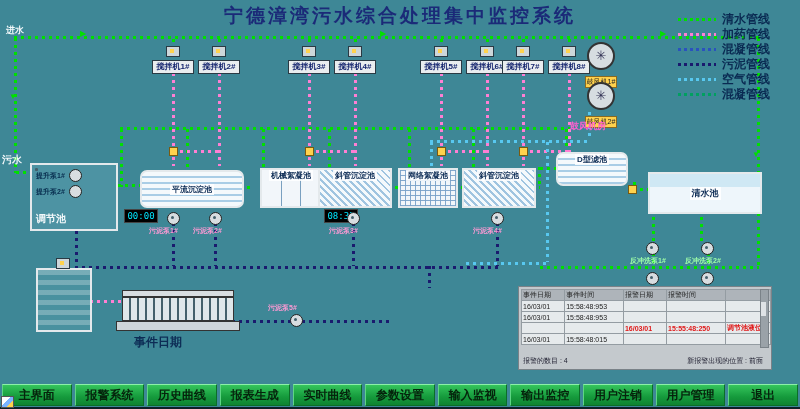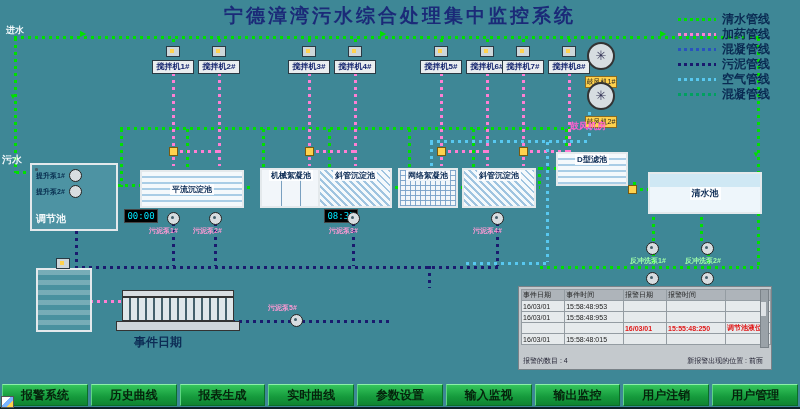--- a/index.html
+++ b/index.html
@@ -36,21 +36,21 @@
        font-size:13px;line-height:24px;color:#335;text-align:center;}
   .blower-tag{display:inline-block;margin-top:2px;font-size:7px;color:#222;background:#ffd24d;border:1px solid #8a6a20;padding:0 1px;}
   .plabel{position:absolute;font-size:7px;font-weight:bold;z-index:3;white-space:nowrap;}
   .pink{color:#ff9ad5;}
   .ltgreen{color:#9effa8;}
   .white{color:#f2f8fa;}
   .magenta{color:#ff5fd0;}
   
   .tank{position:absolute;border:2px solid #e4e9ec;z-index:2;display:flex;align-items:center;justify-content:center;}
   .tlabel{font-size:8px;font-weight:bold;color:#0d2c55;background:rgba(255,255,255,.85);padding:0 2px;white-space:nowrap;z-index:3;}
-  .stripes{background:repeating-linear-gradient(180deg,#f4f9fc 0 4px,#a9cde6 4px 6px);}
+  .stripes{background:repeating-linear-gradient(180deg,#f4f9fc 0 4px,#a9cde6 4px 6px);border-radius:7px;}
   .diag{background:repeating-linear-gradient(45deg,#f4f9fc 0 3px,#9fc4e0 3px 5px);}
   .grid{background-color:#f2f6fa;background-image:repeating-linear-gradient(90deg,rgba(120,160,200,.9) 0 1px,transparent 1px 5px),
         repeating-linear-gradient(0deg,rgba(120,160,200,.9) 0 1px,transparent 1px 5px);}
   .cells{background:#f2f6fa;background-image:linear-gradient(90deg,transparent 0 32%,#7aa0c0 32% 34%,transparent 34% 65%,#7aa0c0 65% 67%,transparent 67%);}
   .timer{position:absolute;width:32px;height:12px;background:#000;border:1px solid #444;color:#00e6ff;
          font-family:"DejaVu Sans Mono",monospace;font-size:9px;line-height:12px;text-align:center;z-index:3;}
   
   .alarm-panel{position:absolute;left:518px;top:286px;width:252px;height:82px;background:#c4c9cd;
                border:1px solid #7a8288;z-index:4;font-size:7px;color:#222;}
   .alarm-table{border-collapse:collapse;position:absolute;left:2px;top:2px;}
@@ -350,27 +350,29 @@
     <div class="alarm-scroll">
         <div class="thumb"></div>
       </div>
     <div class="alarm-footer">
       <span>报警的数目 : 4</span>
       <span>新报警出现的位置 : 前面</span>
     </div>
   </div>
 
   <div class="navbar">
+    <div class="nav-btn">主界面</div>
     <div class="nav-btn">报警系统</div>
     <div class="nav-btn">历史曲线</div>
     <div class="nav-btn">报表生成</div>
     <div class="nav-btn">实时曲线</div>
     <div class="nav-btn">参数设置</div>
     <div class="nav-btn">输入监视</div>
     <div class="nav-btn">输出监控</div>
     <div class="nav-btn">用户注销</div>
     <div class="nav-btn">用户管理</div>
+    <div class="nav-btn">退出</div>
   </div>
 
   <div class="bezel"></div>
   <div class="taskbar-frag"></div>
 
 </div>
 
 </body></html>

